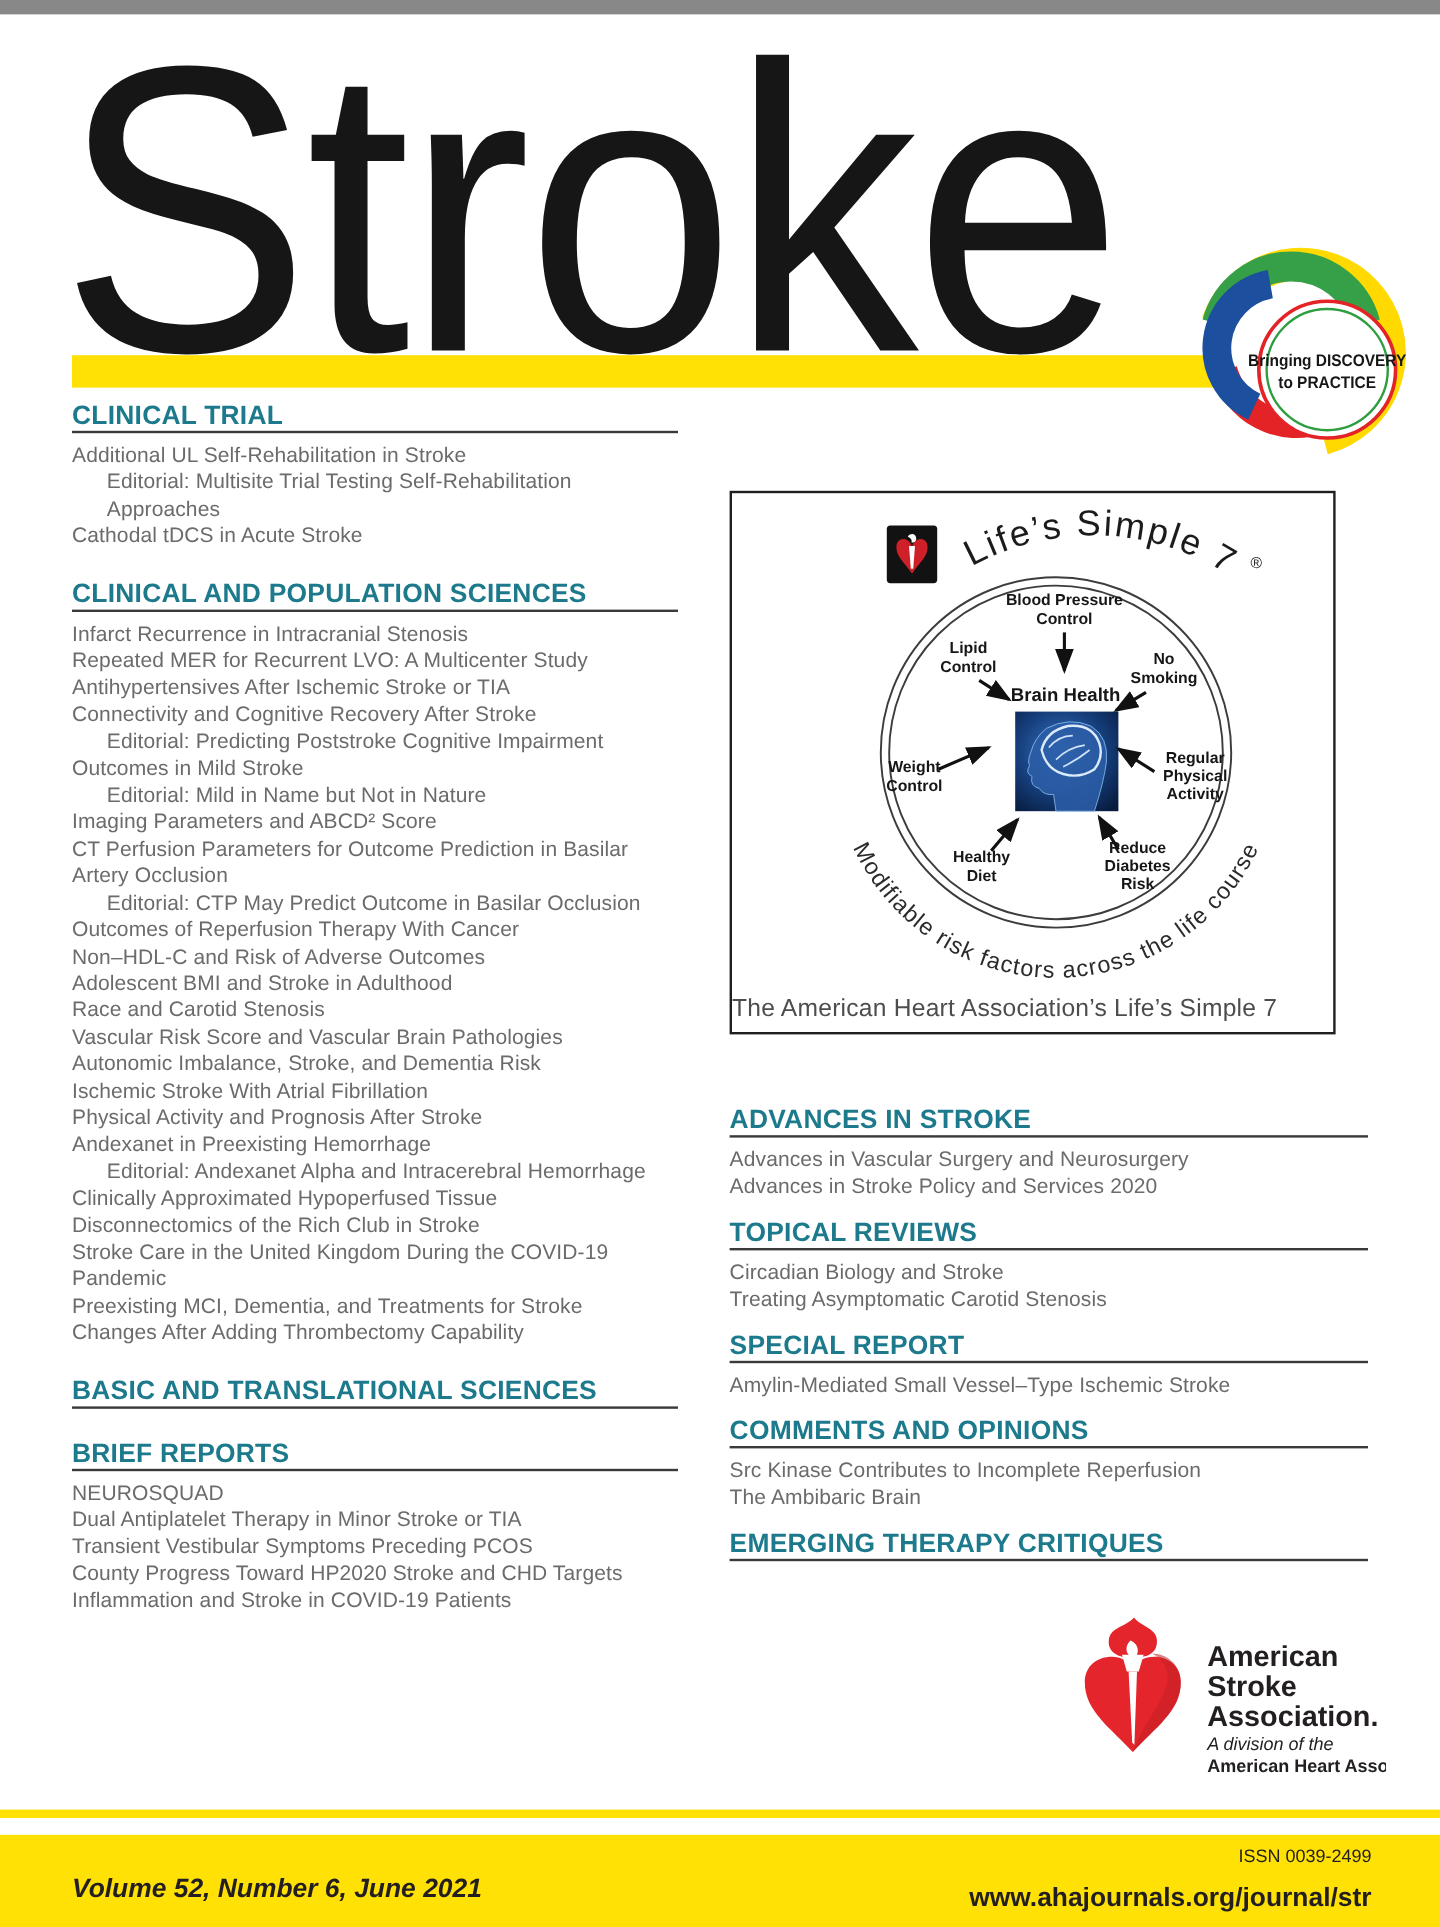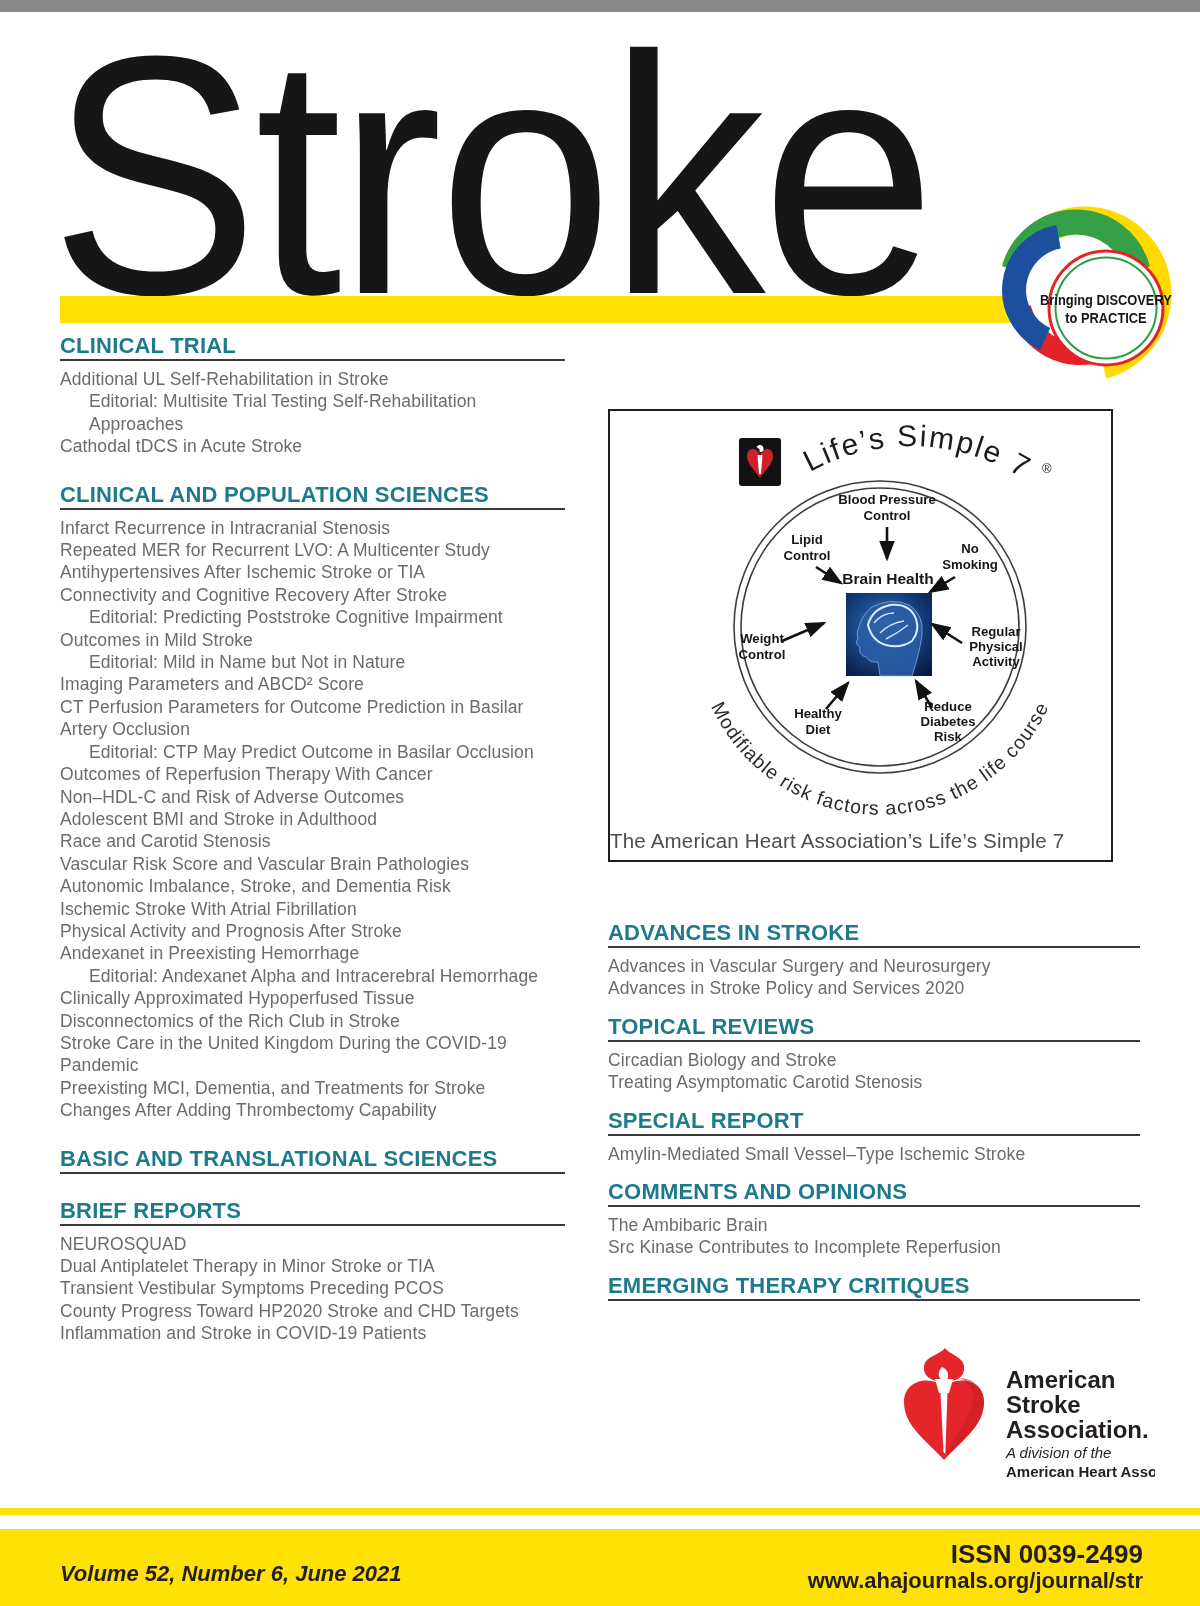--- a/index.html
+++ b/index.html
@@ -49,21 +49,21 @@
   }
   
   #asa-logo { position:absolute; left:893px; top:1334px; width:262px; height:136px; }
   
   #footer-rule { position:absolute; left:0; top:1496px; width:1200px; height:7px; background:#ffe106; }
   #footer-band { position:absolute; left:0; top:1517px; width:1200px; height:89px; background:#ffe106; }
   #footer-volume {
     position:absolute; left:60px; top:1549px; font-size:22px; font-weight:700; color:#231f20;font-style:italic;
   }
   #footer-issn {
-    position:absolute; right:57px; top:1527px; font-size:26px; font-weight:700; color:#231f20; text-align:center;
+    position:absolute; right:57px; top:1527px; font-size:15px; font-weight:400; color:#231f20; text-align:center;
   }
   #footer-url {
     position:absolute; right:57px; top:1556px; font-size:22px; font-weight:700; color:#231f20; text-align:right;
   }
   
   text { font-family:"Liberation Sans", sans-serif; }
   .fct { font-size:13.2px; font-weight:700; fill:#161616; text-anchor:middle; }
   .arrow { stroke:#111; stroke-width:2.6; }
 </style>
 </head>
@@ -250,22 +250,22 @@
     <section class="toc-sec">
       <h2 class="sec-title">SPECIAL REPORT</h2>
       <ul class="sec-items">
         <li>Amylin-Mediated Small Vessel–Type Ischemic Stroke</li>
       </ul>
     </section>
 
     <section class="toc-sec">
       <h2 class="sec-title">COMMENTS AND OPINIONS</h2>
       <ul class="sec-items">
+        <li>Src Kinase Contributes to Incomplete Reperfusion</li>
         <li>The Ambibaric Brain</li>
-        <li>Src Kinase Contributes to Incomplete Reperfusion</li>
       </ul>
     </section>
 
     <section class="toc-sec">
       <h2 class="sec-title">EMERGING THERAPY CRITIQUES</h2>
     </section>
   </div>
 
   <svg id="asa-logo" viewBox="0 0 262 136">
     <g>

